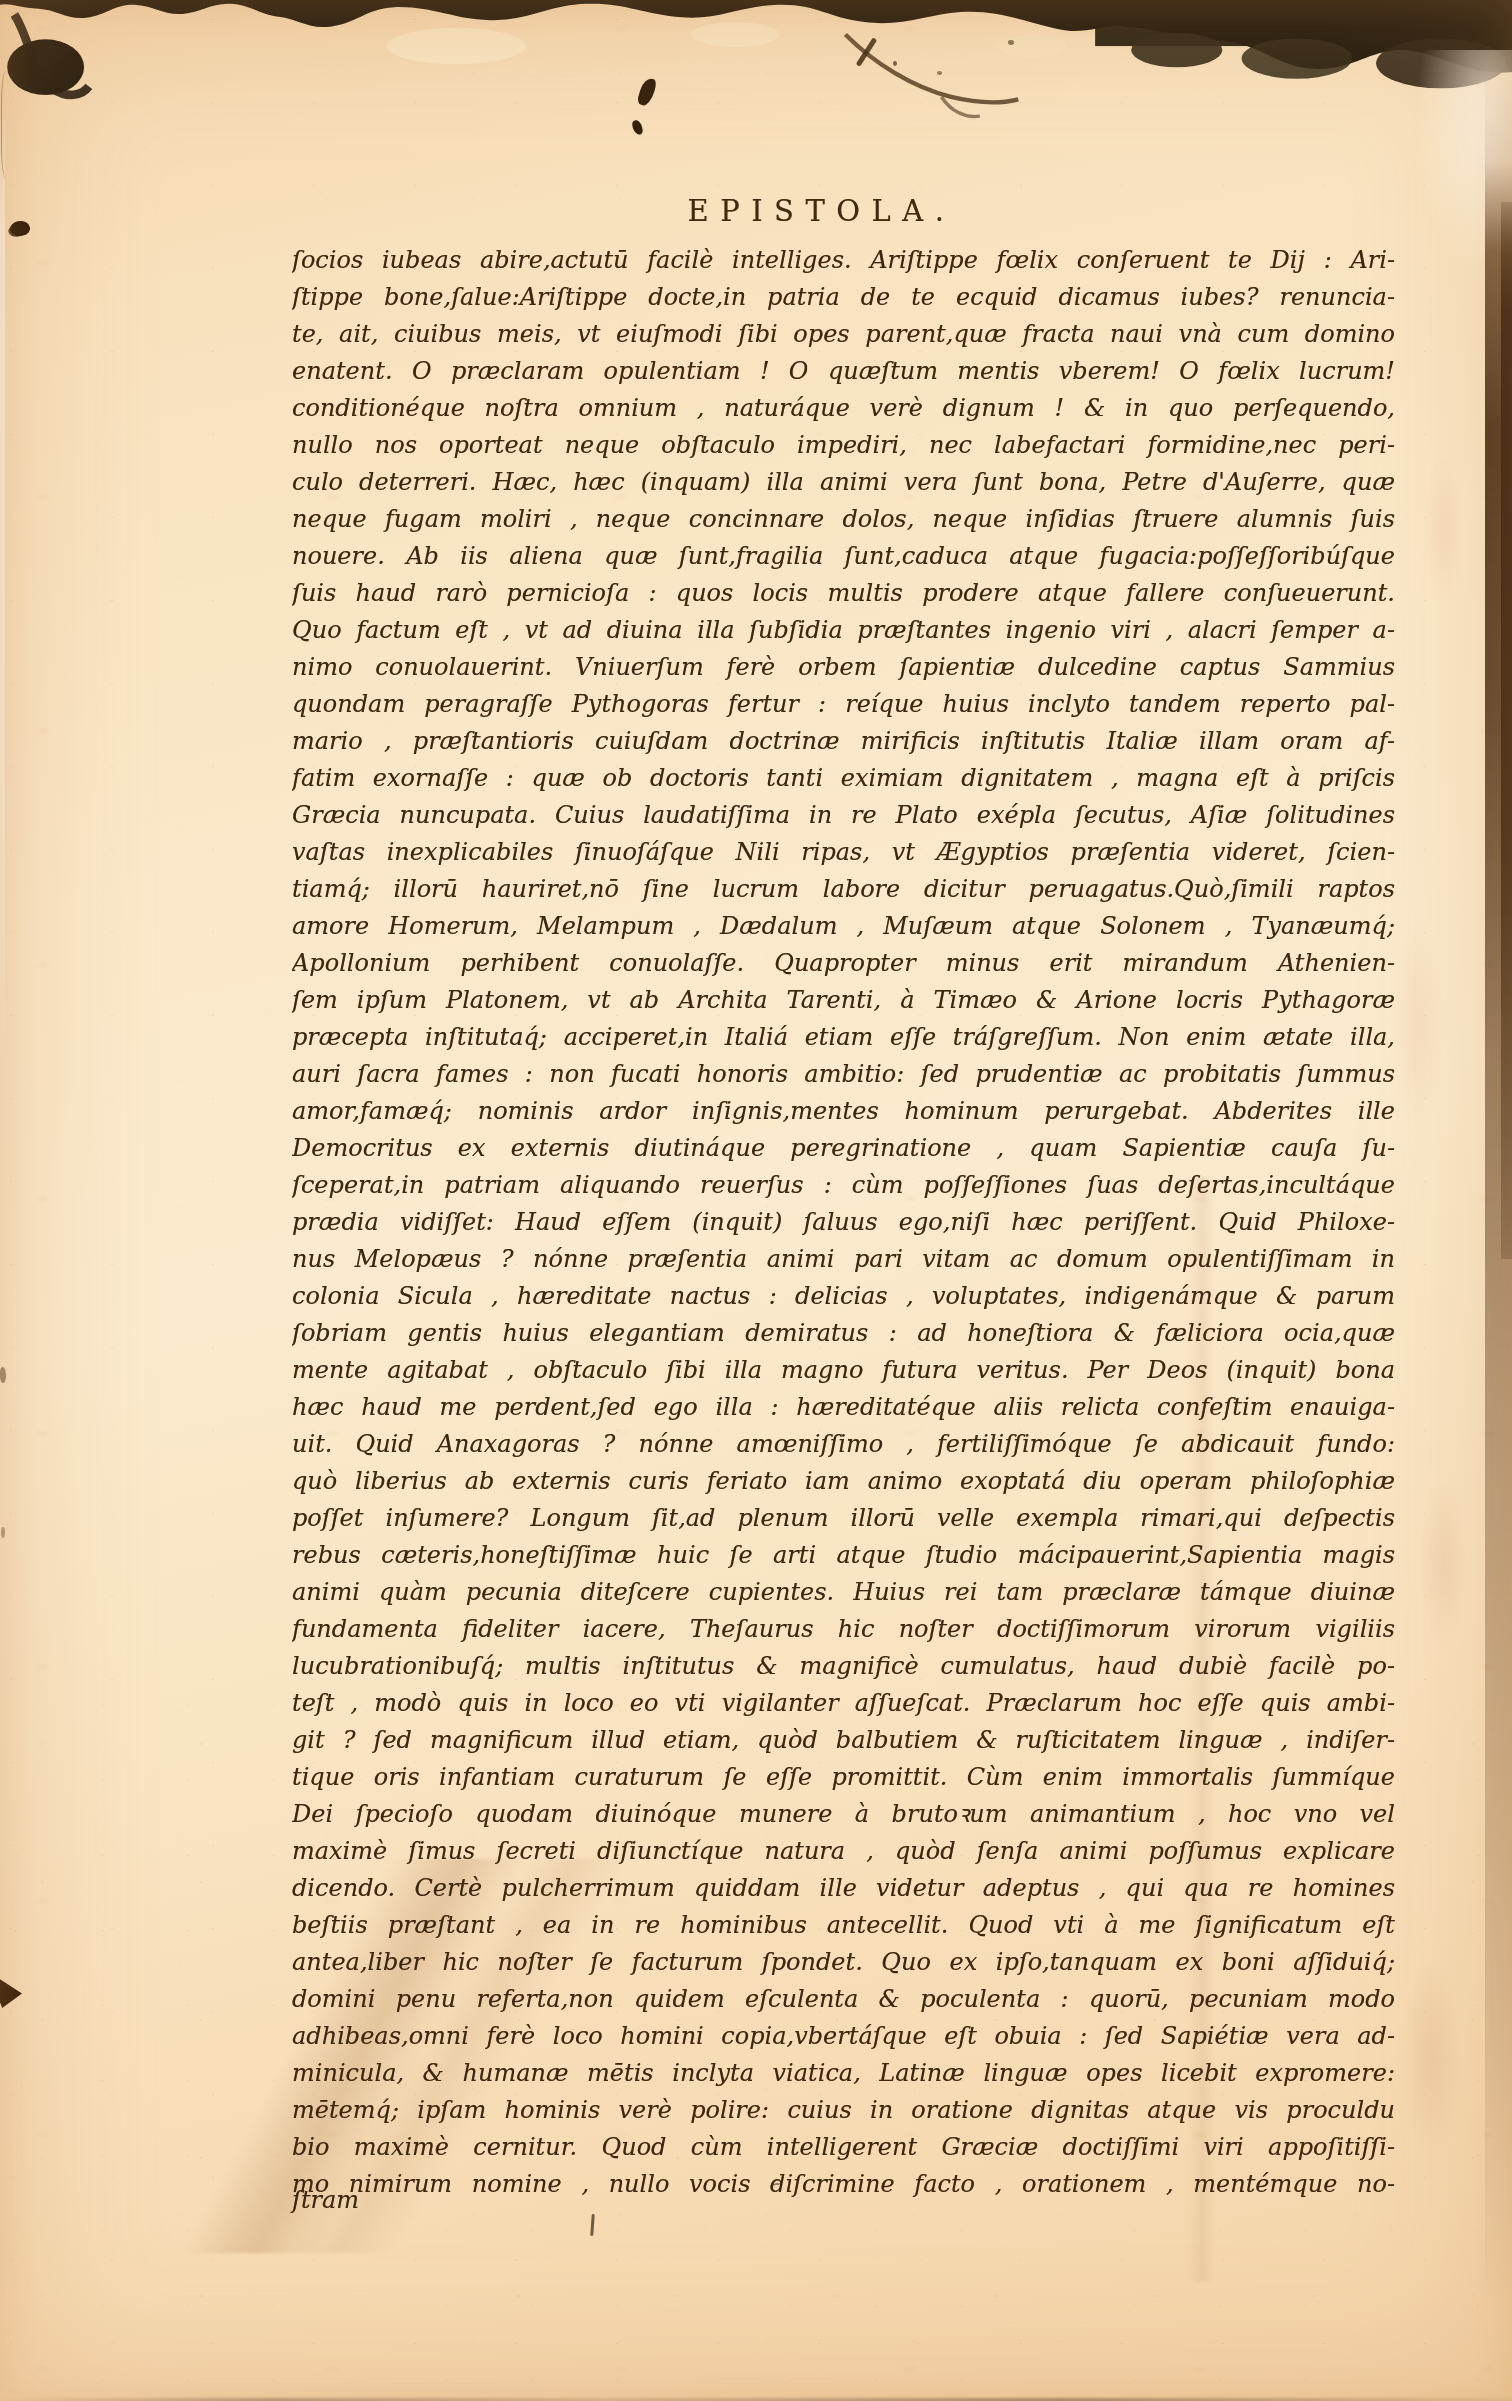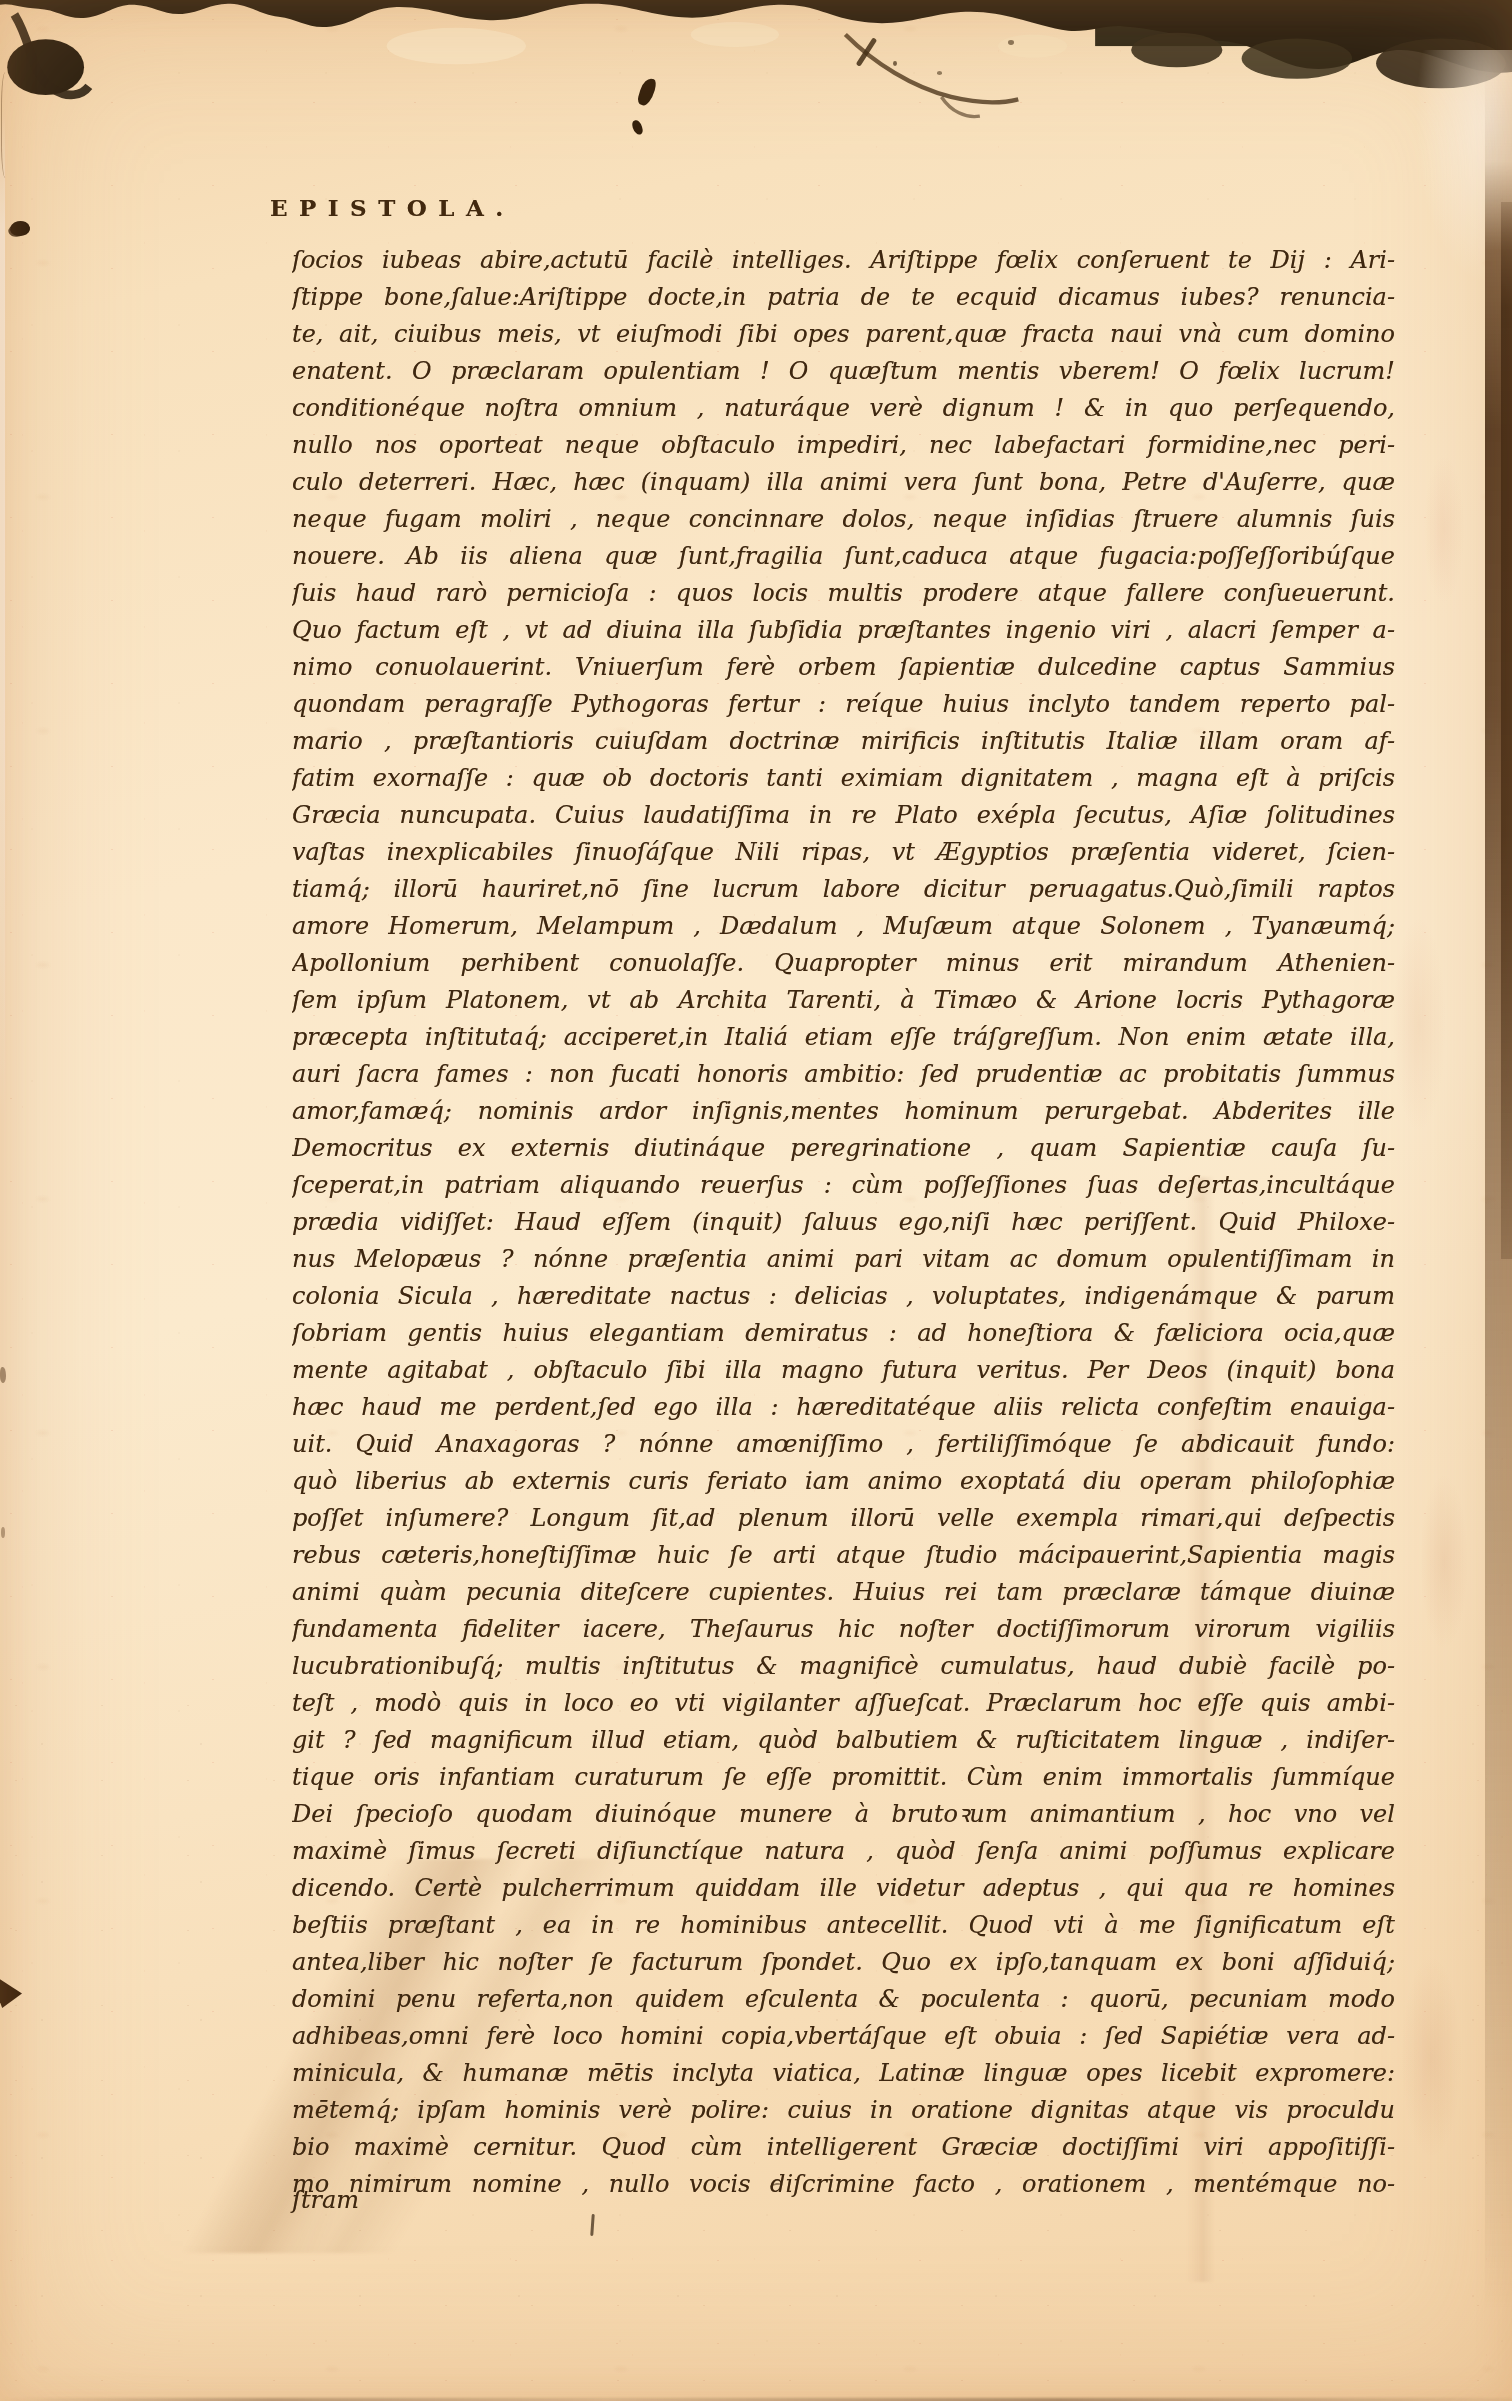--- a/index.html
+++ b/index.html
@@ -52,22 +52,23 @@
       radial-gradient(43px 144px at 50% 88%, rgba(180,100,60,.12), transparent 70%);
   }
   .stain-crease{
     position:absolute;left:1186px;top:1177px;width:29px;height:1105px;pointer-events:none;
     background:linear-gradient(to right, transparent, rgba(180,110,70,.08) 45%, rgba(150,90,50,.10) 55%, transparent);
     filter:blur(1px);
   }
   
   .heading{
     position:absolute;left:292px;top:194px;width:1103px;
+    text-align:center;
     transform:translateX(-22px);
-    font-size:23px;letter-spacing:11.5px;font-weight:bold;
+    font-size:29px;letter-spacing:11.5px;font-weight:normal;
     color:#42290f;text-shadow:0 0 0.5px rgba(60,35,10,.5);
   }
   
   .textblock{
     position:absolute;left:292px;top:242px;width:1103px;
     color:#3e2710;
     font-style:italic;
   }
   .line{
     width:100%;height:37px;line-height:37px;

